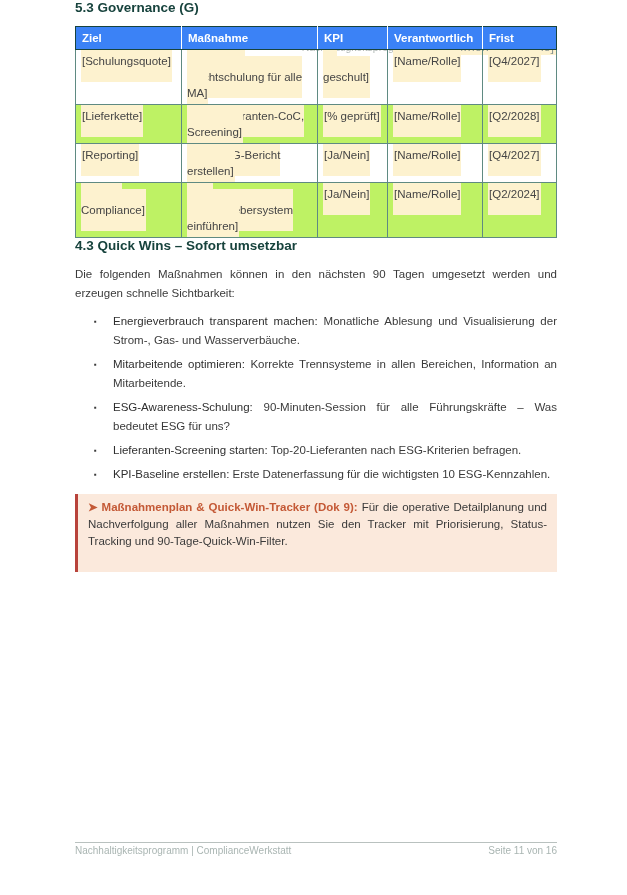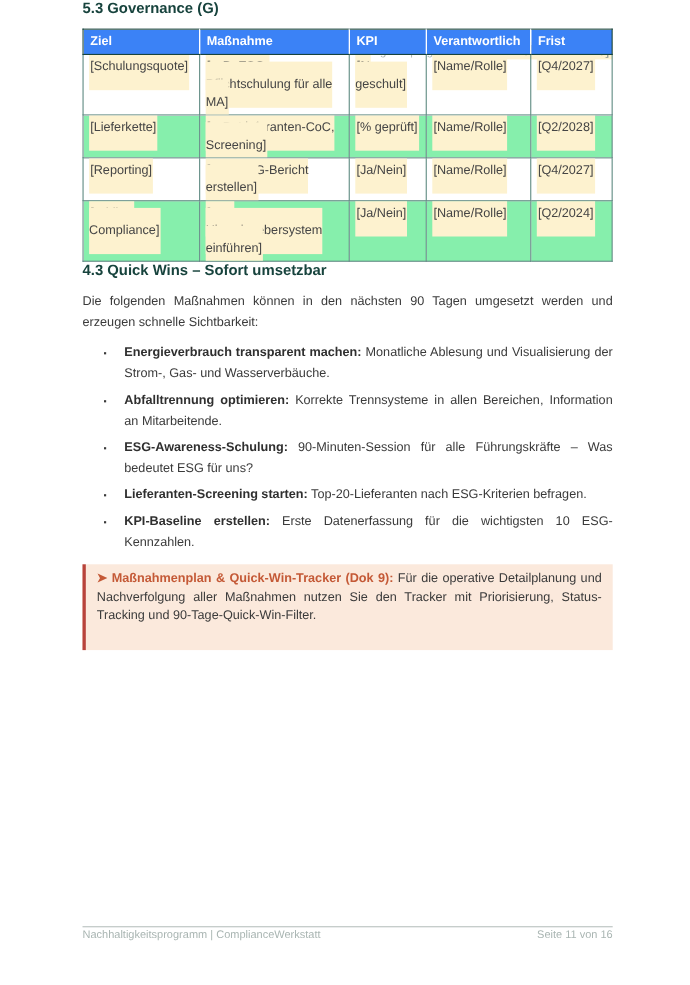--- a/index.html
+++ b/index.html
@@ -44,38 +44,38 @@
     padding:3px 5px; vertical-align:top; text-align:left;
     overflow:hidden;
   }
   table.gov th {
     background:#3b82f6; color:#ffffff; font-weight:bold;
     border-color:#17433d; border-right-color:#ffffff;
     padding:3px 6px; font-size:11.5px; height:16px;
   }
   table.gov th:last-child { border-right-color:#17433d; }
   col.c0{width:106px} col.c1{width:136px} col.c2{width:70px} col.c3{width:95px} col.c4{width:74px}
-  tr.alt td { background:#86efac;margin-left:20px; }
+  tr.alt td { background:#bef264;margin-left:20px; }
   .ph { background:#fdf2cf; padding:15px 1px; color:#454545; }
 
   
   p.intro {
     margin:11px 0 0 0; font-size:11.5px; line-height:19px;
     text-align:justify;
   }
   ul.qw { list-style:none; margin:9px 0 0 0; padding:0; }
   ul.qw li {
     position:relative; padding-left:38px; margin-bottom:5px;
     font-size:11.5px; line-height:19px; text-align:justify;
   }
   ul.qw .marker {
     position:absolute; left:19px; top:0;
     font-size:8px; color:#3a3a3a; line-height:19px;
   }
-  .lead { font-weight:bold; color:#2f2f2f; }
+  .lead { font-weight:normal; color:#2f2f2f; }
 
   
   .callout {
     margin-top:10px;
     background:#fbe9dc;
     border-left:3px solid #b8433b;
     padding:5px 10px 22px 10px;
     font-size:11.5px; line-height:17px; text-align:justify;
   }
   .callout-lead { font-weight:bold; color:#c45936; }
@@ -152,21 +152,21 @@
         </tr>
       </tbody>
     </table>
 
     <h2 class="sec h-54">4.3 Quick Wins – Sofort umsetzbar</h2>
 
     <p class="intro">Die folgenden Maßnahmen können in den nächsten 90 Tagen umgesetzt werden und erzeugen schnelle Sichtbarkeit:</p>
 
     <ul class="qw">
       <li><span class="marker">▪</span><span class="lead">Energieverbrauch transparent machen:</span> <span>Monatliche Ablesung und Visualisierung der Strom-, Gas- und Wasserverbäuche.</span></li>
-      <li><span class="marker">▪</span><span class="lead">Abfalltrennung optimieren:</span> <span>Korrekte Trennsysteme in allen Bereichen, Information an Mitarbeitende.</span></li>
+      <li><span class="marker">▪</span><span class="lead">Mitarbeitende optimieren:</span> <span>Korrekte Trennsysteme in allen Bereichen, Information an Mitarbeitende.</span></li>
       <li><span class="marker">▪</span><span class="lead">ESG-Awareness-Schulung:</span> <span>90-Minuten-Session für alle Führungskräfte – Was bedeutet ESG für uns?</span></li>
       <li><span class="marker">▪</span><span class="lead">Lieferanten-Screening starten:</span> <span>Top-20-Lieferanten nach ESG-Kriterien befragen.</span></li>
       <li><span class="marker">▪</span><span class="lead">KPI-Baseline erstellen:</span> <span>Erste Datenerfassung für die wichtigsten 10 ESG-Kennzahlen.</span></li>
     </ul>
 
     <div class="callout">
       <span class="callout-lead">➤ Maßnahmenplan &amp; Quick-Win-Tracker (Dok 9):</span>
       <span>Für die operative Detailplanung und Nachverfolgung aller Maßnahmen nutzen Sie den Tracker mit Priorisierung, Status-Tracking und 90-Tage-Quick-Win-Filter.</span>
     </div>
 

